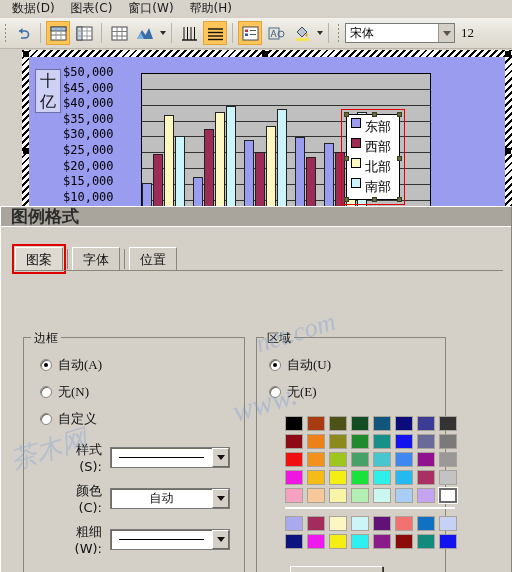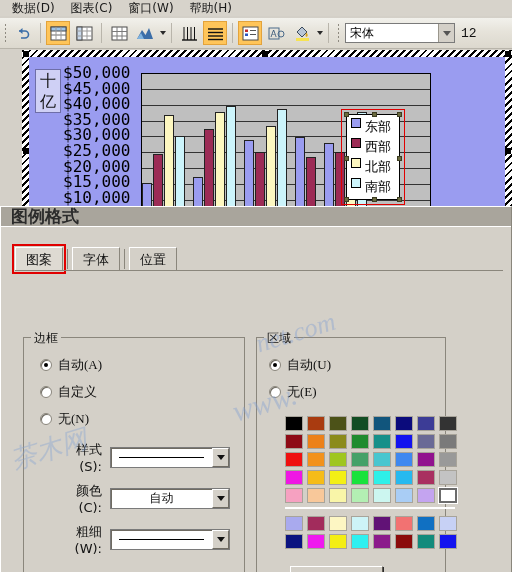--- a/index.html
+++ b/index.html
@@ -49,21 +49,21 @@
   .fontbox {
     width: 110px; height: 20px; background: #fff; border: 1px solid #7a7a7a;
     display: flex; align-items: center; margin-left: 2px;
   }
   .fontbox .fname { flex: 1; padding-left: 4px; font-size: 12px; font-family: "DejaVu Sans", sans-serif; color: #000; }
   .fontbox .fdrop {
     width: 16px; height: 18px; background: #d4d0c8;
     border-left: 1px solid #9a968c;
     display: flex; align-items: center; justify-content: center;
   }
-  .sizebox { margin-left: 6px; font-size: 13px; color: #111; font-family: Liberation Mono, monospace; }
+  .sizebox { margin-left: 6px; font-size: 13px; color: #111; font-family: Liberation Serif, serif; }
 
   
   .chartwrap {
     position: absolute; left: 22px; top: 50px; width: 490px; height: 158px;
   }
   .hatch {
     position: absolute; inset: 0;
     background-image: repeating-linear-gradient(135deg,#000 0 2px,#fff 2px 5px);
   }
   .chart-inner {
@@ -74,21 +74,21 @@
   .handle { position: absolute; width: 6px; height: 6px; background: #000; }
 
   .axis-title {
     position: absolute; left: 6px; top: 12px; width: 26px; height: 44px;
     background: #cfd0f5; border: 1px solid #6e6ea8;
     font-family: "DejaVu Sans", sans-serif; font-size: 16px; line-height: 21px;
     text-align: center; color: #111;
   }
   .ylabels {
     position: absolute; left: 34px; top: 8px; width: 74px;
-    font-family: "DejaVu Sans Mono", monospace; font-size: 16px; color: #000;
+    font-family: "DejaVu Sans Mono", monospace; font-size: 12px; color: #000;
     line-height: 15.6px; text-align: left;
   }
   .plot {
     position: absolute; left: 112px; top: 16px; width: 290px; height: 142px;
     background: #bfbfbf; border: 1px solid #000; overflow: hidden;
   }
   .gridline { position: absolute; left: 0; right: 0; height: 1px; background: #333; }
   .bars { position: absolute; left: 0; bottom: 0; width: 100%; height: 100%;
           display: flex; align-items: flex-end; }
   .grp { display: flex; align-items: flex-end; height: 100%; margin-right: 7px; }
@@ -435,25 +435,25 @@
       <div class="group" style="left:22px; top:66px; width:222px; height:245px;">
         <span class="group-title">边框</span>
 
         <div style="padding:18px 0 0 16px;">
           <div class="radio-row">
             <span class="radio on"></span>
             <span class="rlabel">自动(A)</span>
           </div>
           <div class="radio-row">
             <span class="radio"></span>
-            <span class="rlabel">自定义</span>
+            <span class="rlabel">无(N)</span>
           </div>
           <div class="radio-row">
             <span class="radio"></span>
-            <span class="rlabel">无(N)</span>
+            <span class="rlabel">自定义</span>
           </div>
 
           <div style="padding-left:14px; padding-top:4px;">
             <div class="field-row">
               <span class="flabel">样式(S):</span>
               <div class="combo">
                 <span class="cline"></span>
                 <span class="cdrop">
                     <span class="caret-dn"></span>
                   </span>

